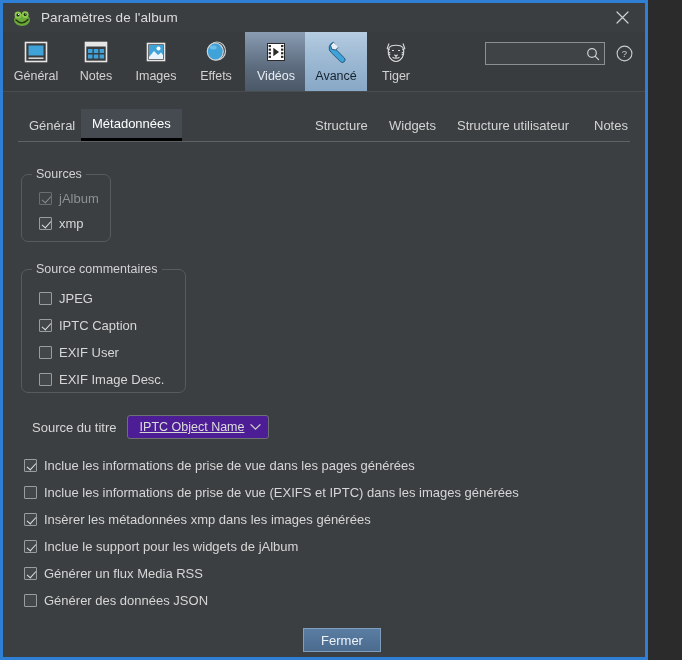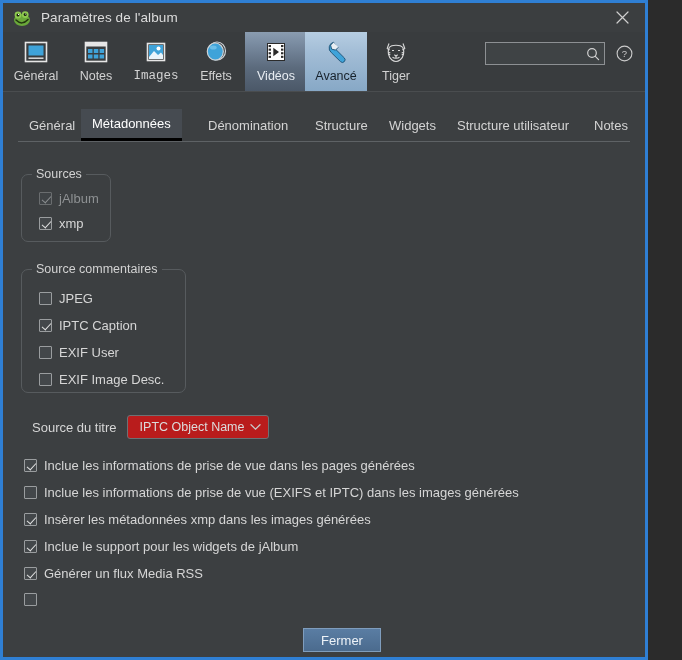--- a/index.html
+++ b/index.html
@@ -225,27 +225,28 @@
   }
   #title-source-label {
     font-size: 13px;
     color: #d6d6d6;
     margin-right: 10px;
   }
   #title-source-combo {
     width: 142px;
     height: 24px;
     box-sizing: border-box;
-    background: #b91c1c;
+    background: #4c1d95;
     border: 1px solid #6d7174;
     border-radius: 3px;
     display: flex;
     align-items: center;
     padding: 0 7px;
     cursor: pointer;
+    text-decoration: underline;
   }
   #title-source-value {
     flex: 1 1 auto;
     font-size: 12.5px;
     color: #dcdcdc;
     white-space: nowrap;
     overflow: hidden;
   }
   #combo-chevron { flex: 0 0 auto; display:block; }
 
@@ -317,21 +318,21 @@
               <rect x="18.6" y="12" width="4.5" height="4"></rect>
             <rect x="7" y="17.5" width="4.5" height="4"></rect>
               <rect x="12.8" y="17.5" width="4.5" height="4"></rect>
               <rect x="18.6" y="17.5" width="4.5" height="4"></rect>
           </g>
         </svg>
       </div>
       <div class="lbl">Notes</div>
     </div>
 
-    <div class="tbitem" style="left:122px;font-family:Liberation Mono, monospace;">
+    <div class="tbitem" style="left:122px;">
       <div class="ico">
         <svg width="30" height="30" viewBox="0 0 30 30">
           <rect x="6.5" y="6.5" width="17" height="17" fill="none" stroke="#e6e6e6" stroke-width="1.6"></rect>
           <rect x="8" y="8" width="14" height="14" fill="#3fa3d9"></rect>
           <circle cx="17.5" cy="11.5" r="2" fill="#ffffff"></circle>
           <path d="M8 20 L13 14 L17 18 L20 15.5 L22 18 L22 22 L8 22 Z" fill="#e8f4fb"></path>
         </svg>
       </div>
       <div class="lbl">Images</div>
     </div>
@@ -408,23 +409,20 @@
     </svg>
   </div>
 
   <div id="tabstrip">
     <div class="tab" style="left:0px;">
         <span>Général</span>
       </div>
     <div class="tab active" style="left:63px;">
         <span>Métadonnées</span>
       </div>
-    <div class="tab" style="left:179px;">
-        <span>Dénomination</span>
-      </div>
     <div class="tab" style="left:286px;">
         <span>Structure</span>
       </div>
     <div class="tab" style="left:360px;">
         <span>Widgets</span>
       </div>
     <div class="tab" style="left:428px;">
         <span>Structure utilisateur</span>
       </div>
     <div class="tab" style="left:565px;">
@@ -490,20 +488,21 @@
     <div class="cbrow" style="top:536px;">
       <span class="cbbox checked"></span>
       <span class="cblabel">Inclue le support pour les widgets de jAlbum</span>
     </div>
     <div class="cbrow" style="top:563px;">
       <span class="cbbox checked"></span>
       <span class="cblabel">Générer un flux Media RSS</span>
     </div>
     <div class="cbrow" style="top:590px;">
       <span class="cbbox"></span>
+      <span class="cblabel">Générer des données JSON</span>
     </div>
   </div>
 
   <div id="close-action">
     <span>Fermer</span>
   </div>
 
 </div>
 
 </body></html>

